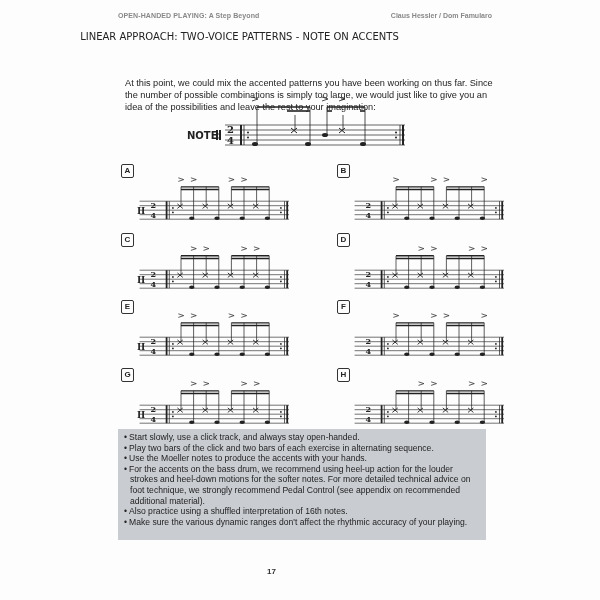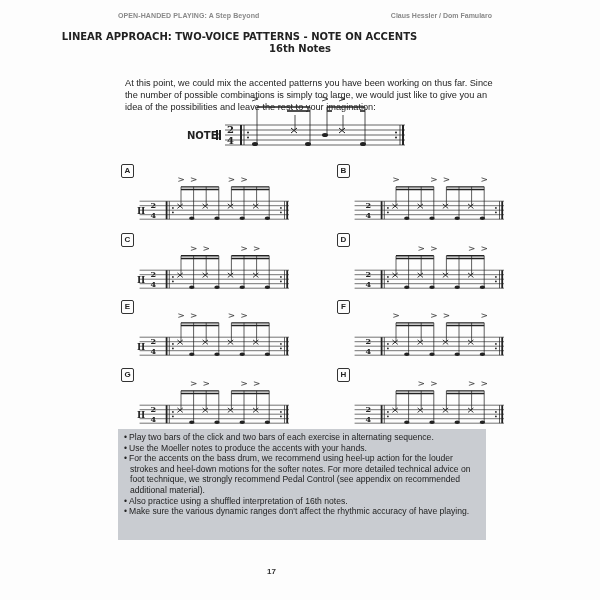--- a/index.html
+++ b/index.html
@@ -1,41 +1,40 @@
 <!DOCTYPE html>
 <html><head>
 <meta charset="utf-8">
 <style>
   html, body { margin:0; padding:0; background:#ffffff; }
   body { width:600px; height:600px; position:relative; overflow:hidden; font-family:"Liberation Sans", sans-serif; color:#222; }
   .page { position:absolute; left:0; top:0; width:600px; height:600px; background:#fdfdfd; }
   .hdr-left { position:absolute; left:118px; top:12px; font-size:7px; font-weight:bold; color:#888; letter-spacing:0.1px; }
   .hdr-right { position:absolute; right:108px; top:12px; font-size:7px; font-weight:bold; color:#888; }
-  .title { position:absolute; left:0; width:479px; top:31px; text-align:center; font-weight:bold; font-size:10px; color:#222; line-height:12px; font-family:"DejaVu Sans", sans-serif; }
+  .title { position:absolute; left:0; width:479px; top:31px; text-align:center; font-weight:normal; font-size:10px; color:#222; line-height:12px; font-family:"DejaVu Sans", sans-serif; }
   .subtitle { position:absolute; left:0; width:600px; top:43px; text-align:center; font-weight:bold; font-size:10px; color:#222; font-family:"DejaVu Sans", sans-serif; }
   .intro { position:absolute; left:125px; top:77px; width:370px; font-size:9.2px; line-height:12px; color:#222; }
   .base-label { position:absolute; left:187px; top:130px; font-size:10px; font-weight:bold; color:#222; font-family:"DejaVu Sans", sans-serif; }
   .ex-label { position:absolute; width:11px; height:12px; border:1.3px solid #333; border-radius:2px; font-size:8px; font-weight:bold; text-align:center; line-height:12px; color:#222; }
   .notes { position:absolute; left:118px; top:429px; width:358px; height:106px; background:#c9ccd1; padding:3px 4px 2px 6px; font-size:8.6px; line-height:10.6px; color:#222; }
   .notes ul { margin:0; padding:0; list-style:none; }
   .notes li { padding-left:6px; text-indent:-6px; }
   .notes li::before { content:"•"; padding-right:2px; }
   .pagenum { position:absolute; left:0; width:543px; top:567px; text-align:center; font-size:8px; font-weight:bold; color:#333; }
   svg { position:absolute; overflow:visible; }
 </style>
 </head>
 <body>
 
 <div class="page">
 
   <div class="hdr-left">OPEN-HANDED PLAYING: A Step Beyond</div>
   <div class="hdr-right">Claus Hessler / Dom Famularo</div>
 
   <div class="title">LINEAR APPROACH: TWO-VOICE PATTERNS - NOTE ON ACCENTS</div>
-  <div class="subtitle">16th Notes</div>
 
   <div class="intro">At this point, we could mix the accented patterns you have been working on thus far. Since the number of possible combinations is simply too large, we would just like to give you an idea of the possibilities and leave the rest to your imagination:</div>
 
   <div class="base-label">NOTE:</div>
   <svg style="left:225px;top:103px" width="190" height="50" viewBox="0 0 190 50">
     <g stroke="#222" fill="none">
       <line x1="0" y1="22" x2="180" y2="22" stroke-width="0.7"></line>
       <line x1="0" y1="27" x2="180" y2="27" stroke-width="0.7"></line>
       <line x1="0" y1="32" x2="180" y2="32" stroke-width="0.7"></line>
       <line x1="0" y1="37" x2="180" y2="37" stroke-width="0.7"></line>
@@ -223,22 +222,23 @@
     <use href="#clef"></use>
       <use href="#staff-lines"></use>
     <use href="#acc" x="55" y="-6"></use>
       <use href="#acc" x="69" y="-6"></use>
     <use href="#acc" x="111" y="-6"></use>
       <use href="#acc" x="125" y="-6"></use>
   </svg>
 
   <div class="notes">
     <ul>
+      <li>Start slowly, use a click track, and always stay open-handed.</li>
       <li>Play two bars of the click and two bars of each exercise in alternating sequence.</li>
       <li>Use the Moeller notes to produce the accents with your hands.</li>
       <li>For the accents on the bass drum, we recommend using heel-up action for the louder strokes and heel-down motions for the softer notes. For more detailed technical advice on foot technique, we strongly recommend Pedal Control (see appendix on recommended additional material).</li>
       <li>Also practice using a shuffled interpretation of 16th notes.</li>
-      <li>Make sure the various dynamic ranges don't affect the rhythmic accuracy of have playing.</li>
+      <li>Make sure the various dynamic ranges don't affect the rhythmic accuracy of your playing.</li>
     </ul>
   </div>
 
   <div class="pagenum">17</div>
 </div>
 
 </body></html>

